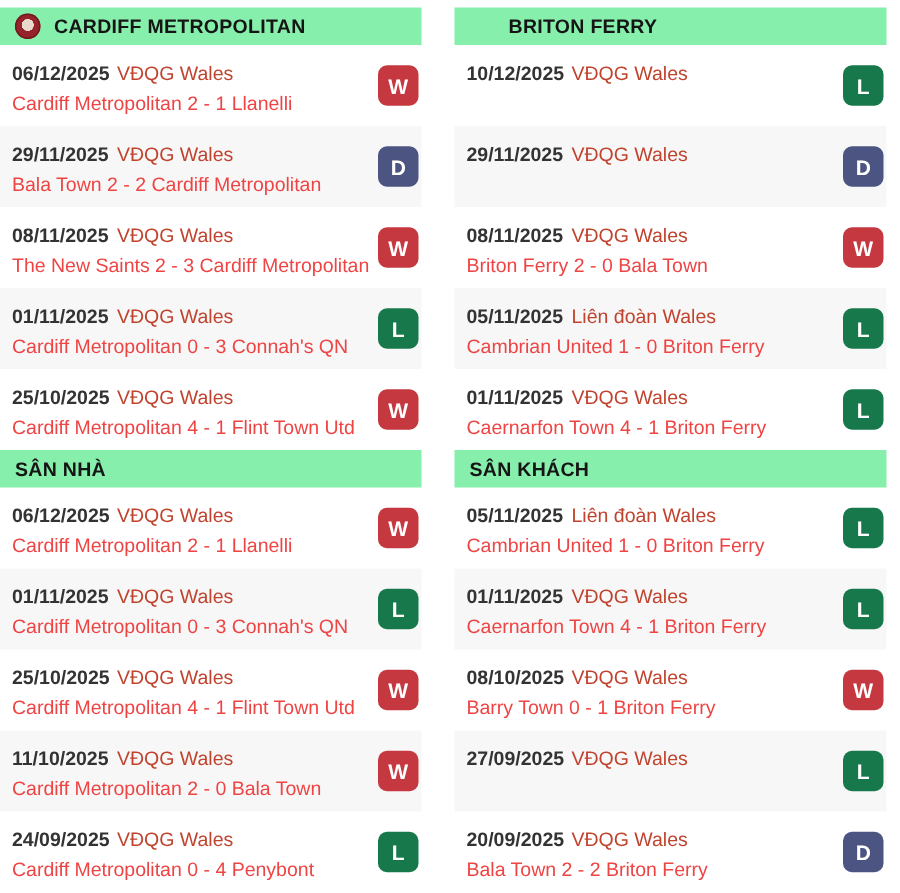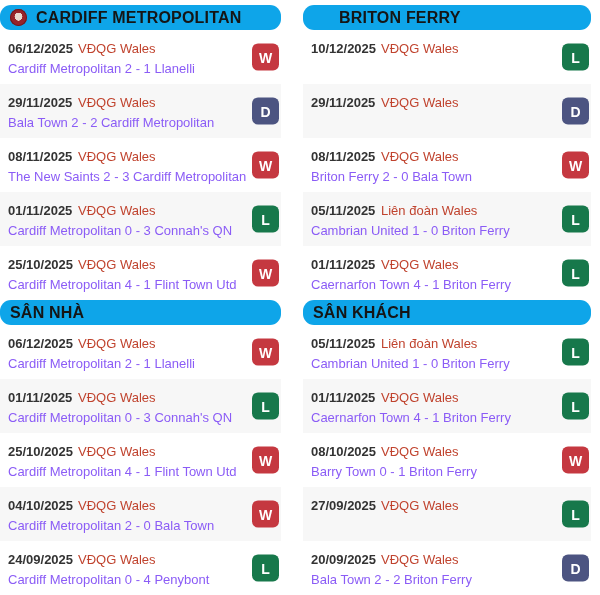--- a/index.html
+++ b/index.html
@@ -2,36 +2,35 @@
 <html><head>
 <meta charset="utf-8">
 <style>
   * { margin:0; padding:0; box-sizing:border-box; }
   html,body { width:600px; height:595px; background:#fff; overflow:hidden;
     font-family:"Liberation Sans","DejaVu Sans",sans-serif; }
   .wrap { display:flex; padding-top:5px; }
   .column { width:281px; }
   .column.right { width:288px; margin-left:22px; }
   .team-header, .section-header {
-    height:25px; background:#0ea5e9; display:flex; align-items:center;
-    padding-left:10px; font-size:16px; font-weight:bold; color:#151515;
+    height:25px; background:#86efac; display:flex; align-items:center;
+    padding-left:10px; font-size:13px; font-weight:bold; color:#151515;
     letter-spacing:.2px;
-    border-radius:11px;
   }
   .logo { width:17px; height:17px; border-radius:50%; margin-right:9px; flex:0 0 auto;
     background:radial-gradient(circle at 50% 45%, #e8d9cf 0 31%, #97232a 32% 100%);
     box-shadow:inset 0 0 0 1px #6e1a1f; }
   .logo.invisible { visibility:hidden; }
   .rows { }
   .row { position:relative; height:54px; padding:9px 34px 0 8px; }
   .rows .row:nth-child(even) { background:#f7f7f7; }
   .line1 { font-size:13px; line-height:19px; color:#333; white-space:nowrap; }
   .date { display:inline-block; width:70px; color:#333;font-weight:bold; }
   .league { color:#c0432e; cursor:pointer;text-align:right; }
-  .result { font-size:13px; line-height:21px; color:#8b5cf6; white-space:nowrap; }
+  .result { font-size:13px; line-height:21px; color:#ef4444; white-space:nowrap; }
   .badge { position:absolute; right:2px; top:50%; transform:translateY(-50%);
     width:27px; height:27px; border-radius:6px; color:#fff; font-size:14px;
     font-weight:bold; display:flex; align-items:center; justify-content:center; }
 </style>
 </head>
 <body>
 
 <div class="wrap">
 
   <div class="column">
@@ -103,21 +102,21 @@
   <div class="row">
     <div class="line1">
       <span class="date">25/10/2025</span><span class="league">VĐQG Wales</span>
     </div>
     <div class="result">Cardiff Metropolitan 4 - 1 Flint Town Utd</div>
     <span class="badge" style="background: rgb(197, 56, 64);">W</span>
   </div>
 
   <div class="row">
     <div class="line1">
-      <span class="date">04/10/2025</span><span class="league">VĐQG Wales</span>
+      <span class="date">11/10/2025</span><span class="league">VĐQG Wales</span>
     </div>
     <div class="result">Cardiff Metropolitan 2 - 0 Bala Town</div>
     <span class="badge" style="background: rgb(197, 56, 64);">W</span>
   </div>
 
   <div class="row">
     <div class="line1">
       <span class="date">24/09/2025</span><span class="league">VĐQG Wales</span>
     </div>
     <div class="result">Cardiff Metropolitan 0 - 4 Penybont</div>

